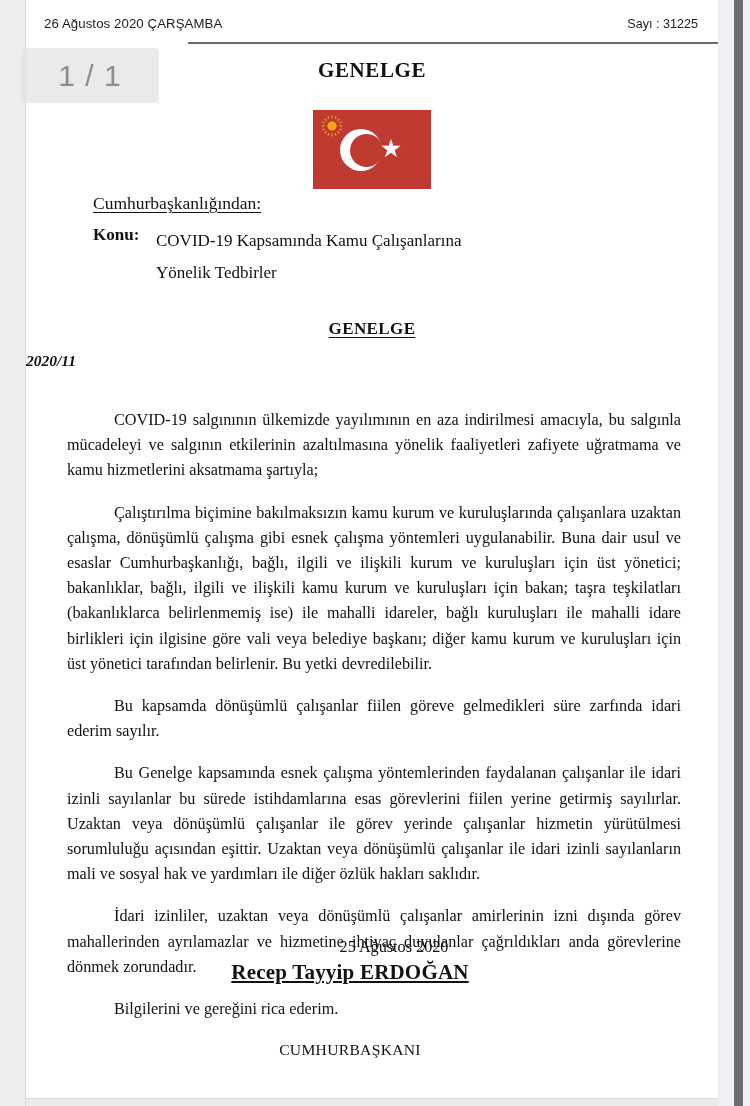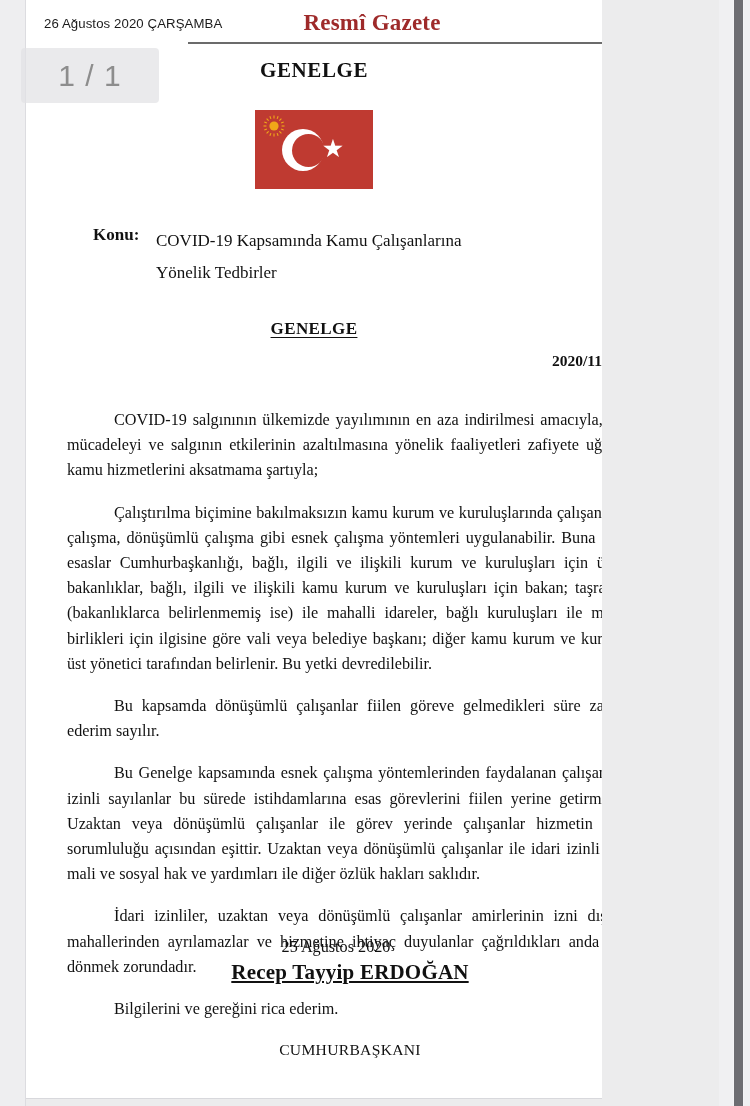--- a/index.html
+++ b/index.html
@@ -45,21 +45,21 @@
     left: 734px; top: 0;
     width: 9px; height: 1106px;
     background: #6d6d72;
     border-radius: 0;
   }
 
   
   #page {
     position: absolute;
     left: 26px; top: 0;
-    width: 576px;
+    width: 692px;
     height: 1099px;
     background: #ffffff;
     border-bottom: 1px solid #d8d8dc;
     box-sizing: border-box;
     overflow: hidden;
   }
 
   
   .masthead {
     position: absolute;
@@ -235,24 +235,25 @@
     letter-spacing: 0.4px;
   }
   .circular-heading span {
     text-decoration: underline;
     text-underline-offset: 3px;
   }
   .circular-number {
     position: absolute;
     left: 0; right: 0;
     top: 352px;
-    text-align: right;
+    text-align: left;
     font-size: 15.5px;
     font-weight: bold;
     color: #111;
+    font-style: italic;
   }
 
   .body-text {
     position: absolute;
     left: 41px;
     top: 408px;
     width: 614px;
     font-size: 16.2px;
     line-height: 25.2px;
     color: #111;
@@ -306,21 +307,20 @@
   <div id="scrollbar-thumb"></div>
 
   <div id="page-badge">
     <span class="label">1 / 1</span>
   </div>
 
   <div id="page">
 
     <div class="masthead">
       <div class="masthead-date">26 Ağustos 2020 ÇARŞAMBA</div>
-      <div class="masthead-title">Resmî Gazete</div>
       <div class="masthead-issue">Sayı : 31225</div>
       <div class="masthead-rule"></div>
     </div>
 
     <div class="doc-title">GENELGE</div>
 
     <div class="flag-wrap">
       <div class="flag">
         <div class="sun">
           <svg viewBox="0 0 22 22" width="22" height="22" aria-hidden="true">
@@ -344,20 +344,21 @@
             </g>
             <circle cx="11" cy="11" r="4.6" fill="#f0a818"></circle>
           </svg>
         </div>
         <div class="crescent-outer"></div>
         <div class="crescent-inner"></div>
         <div class="star">★</div>
       </div>
     </div>
 
+    <div class="from-line">Cumhurbaşkanlığından:</div>
 
     <div class="subject-row">
       <span class="subject-label">Konu:</span><span class="subject-value"><span>COVID-19 Kapsamında Kamu Çalışanlarına</span><br><span>Yönelik Tedbirler</span></span>
     </div>
 
     <div class="circular-heading"><span>GENELGE</span></div>
     <div class="circular-number">2020/11</div>
 
     <div class="body-text">
       <p>COVID-19 salgınının ülkemizde yayılımının en aza indirilmesi amacıyla, bu salgınla mücadeleyi ve salgının etkilerinin azaltılmasına yönelik faaliyetleri zafiyete uğratmama ve kamu hizmetlerini aksatmama şartıyla;</p>

